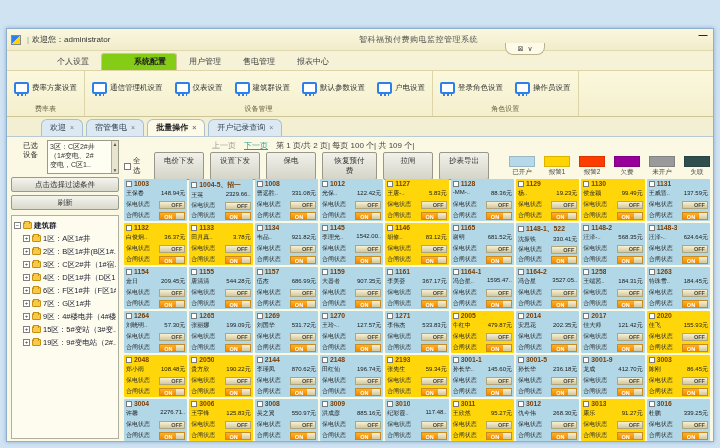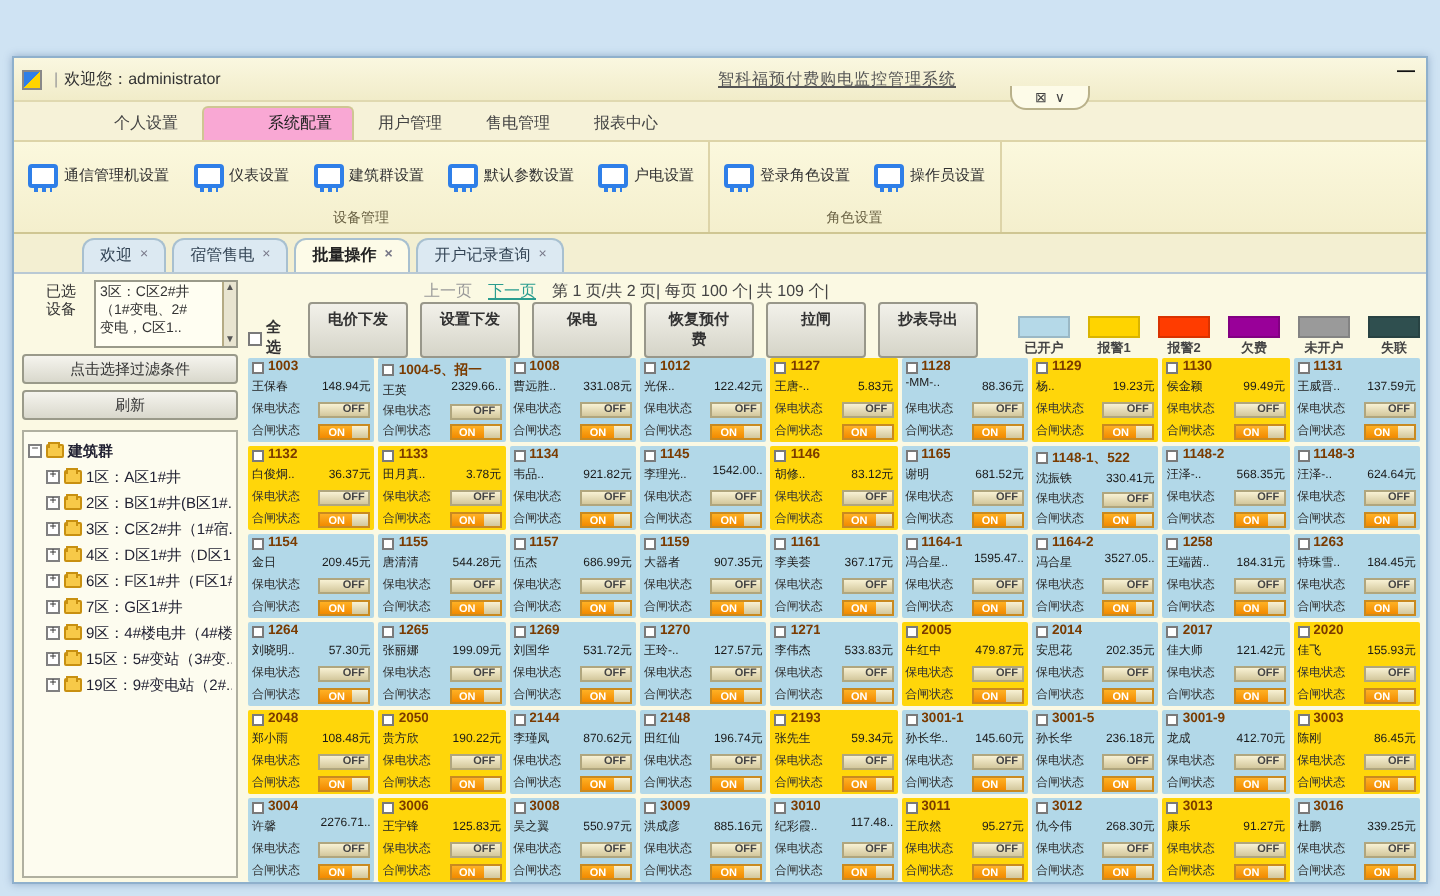--- a/index.html
+++ b/index.html
@@ -7,30 +7,30 @@
   body { background:#cfe3f3; font-family:"Liberation Sans","DejaVu Sans",sans-serif; }
   #window { position:absolute; top:28px; left:6px; right:6px; bottom:6px;
     background:#fbf9e3; border:1px solid #8fb0cc; box-shadow:0 0 4px rgba(60,90,140,.4);
     display:flex; flex-direction:column; overflow:hidden; }
 
   
   #titlebar { height:22px; background:linear-gradient(#faf7e0,#f1ecc9); display:flex; align-items:center;
     padding:0 4px; font-size:8px; color:#333; border-bottom:1px solid #e0d9b0; position:relative; }
   .app-icon { width:10px; height:10px; margin-right:3px; background:linear-gradient(135deg,#2f7fe8 50%,#ffd400 50%); border:1px solid #888; }
   .tb-sep { color:#999; margin:0 3px; }
-  #app-title { position:absolute; left:352px; font-size:8px; color:#555; letter-spacing:.5px;text-decoration:underline; }
+  #app-title { position:absolute; left:352px; font-size:8px; color:#555; letter-spacing:.5px; }
   #skin-pill { position:absolute; left:498px; top:14px; width:40px; height:12px; background:#fdfbe8;
     border:1px solid #b9b18a; border-top:none; border-radius:0 0 8px 8px; display:flex; align-items:center; justify-content:center; gap:4px;
     font-size:7px; color:#444; }
   #min-btn { position:absolute; right:4px; top:2px; width:12px; height:10px; color:#111; font-size:9px; line-height:8px; text-align:center; font-weight:bold; }
 
   
   #menubar { height:20px; display:flex; align-items:flex-end; gap:2px; padding:2px 6px 0 40px; background:#f6f2d8; border-bottom:1px solid #ddd4a8; }
   .menu-tab { padding:2px 10px 3px; font-size:8px; color:#444; border-radius:3px 3px 0 0; }
-  .menu-tab.active { background:#f9a8d4; border:1px solid #cfc693; border-bottom:none; font-weight:normal; color:#222;padding-left:32px; }
+  .menu-tab.active { background:#84cc16; border:1px solid #cfc693; border-bottom:none; font-weight:bold; color:#222;padding-left:32px; }
 
   
   #ribbon { height:46px; background:linear-gradient(#fbf8dd,#f4efcd); display:flex; border-bottom:1px solid #cfc693; }
   .rib-group { display:flex; flex-direction:column; border-right:1px solid #ddd4a8; padding:3px 4px 1px; }
   .rib-btns { flex:1; display:flex; align-items:center; gap:6px; }
   .rib-btn { display:flex; align-items:center; gap:3px; padding:2px 3px; border-radius:2px; }
   .mon-icon { width:15px; height:12px; background:#fff; border:2px solid #2f7fe8; border-radius:2px; position:relative; }
   .mon-icon::after { content:""; position:absolute; left:1px; right:1px; bottom:-4px; height:2px;
     background:repeating-linear-gradient(90deg,#2f7fe8 0 2px,transparent 2px 4px); }
   .rib-label { font-size:7.5px; color:#333; white-space:nowrap; }
@@ -63,21 +63,21 @@
   .folder::before { content:""; position:absolute; top:-2px; left:0; width:4px; height:2px; background:#f7c948; border:1px solid #c89010; border-bottom:none; }
 
   #main { flex:1; display:flex; flex-direction:column; overflow:hidden; padding:1px 3px 0 3px; }
 
   
   #pagerow { height:15px; display:flex; align-items:center; gap:8px; padding-left:88px; font-size:8px; color:#444; }
   .pg-prev { color:#999; }
   .pg-next { color:#2a9d8f; text-decoration:underline; }
 
   
-  #toolrow { height:26px; display:flex; align-items:flex-end; gap:6px;font-weight:bold; }
+  #toolrow { height:26px; display:flex; align-items:center; gap:6px; }
   .cb { width:7px; height:7px; background:#fff; border:1px solid #7a7a7a; flex:none; }
   #select-all { display:flex; align-items:center; gap:2px; font-size:7.5px; color:#333; }
   .tool-btn { min-width:50px; padding:3px 8px; background:linear-gradient(#f2f1ea,#d5d4c8); border:1px solid #98978a;
     border-radius:2px; font-size:7.5px; color:#333; text-align:center; }
   #legend { margin-left:14px; display:flex; gap:9px; }
   .lg-item { display:flex; flex-direction:column; align-items:center; gap:1px; }
   .lg-swatch { width:26px; height:11px; border:1px solid rgba(0,0,0,.15); }
   .lg-label { font-size:6.5px; color:#444; }
 
   
@@ -118,20 +118,29 @@
 
   <div id="menubar">
       <div class="menu-tab">个人设置</div>
       <div class="menu-tab active">系统配置</div>
       <div class="menu-tab">用户管理</div>
       <div class="menu-tab">售电管理</div>
       <div class="menu-tab">报表中心</div>
     </div>
 
   <div id="ribbon">
+      <div class="rib-group">
+        <div class="rib-btns">
+          <div class="rib-btn">
+            <span class="mon-icon"></span>
+            <span class="rib-label">费率方案设置</span>
+          </div>
+        </div>
+        <div class="grp-label">费率表</div>
+      </div>
       <div class="rib-group">
         <div class="rib-btns">
           <div class="rib-btn">
             <span class="mon-icon"></span>
             <span class="rib-label">通信管理机设置</span>
           </div>
           <div class="rib-btn">
             <span class="mon-icon"></span>
             <span class="rib-label">仪表设置</span>
           </div>

